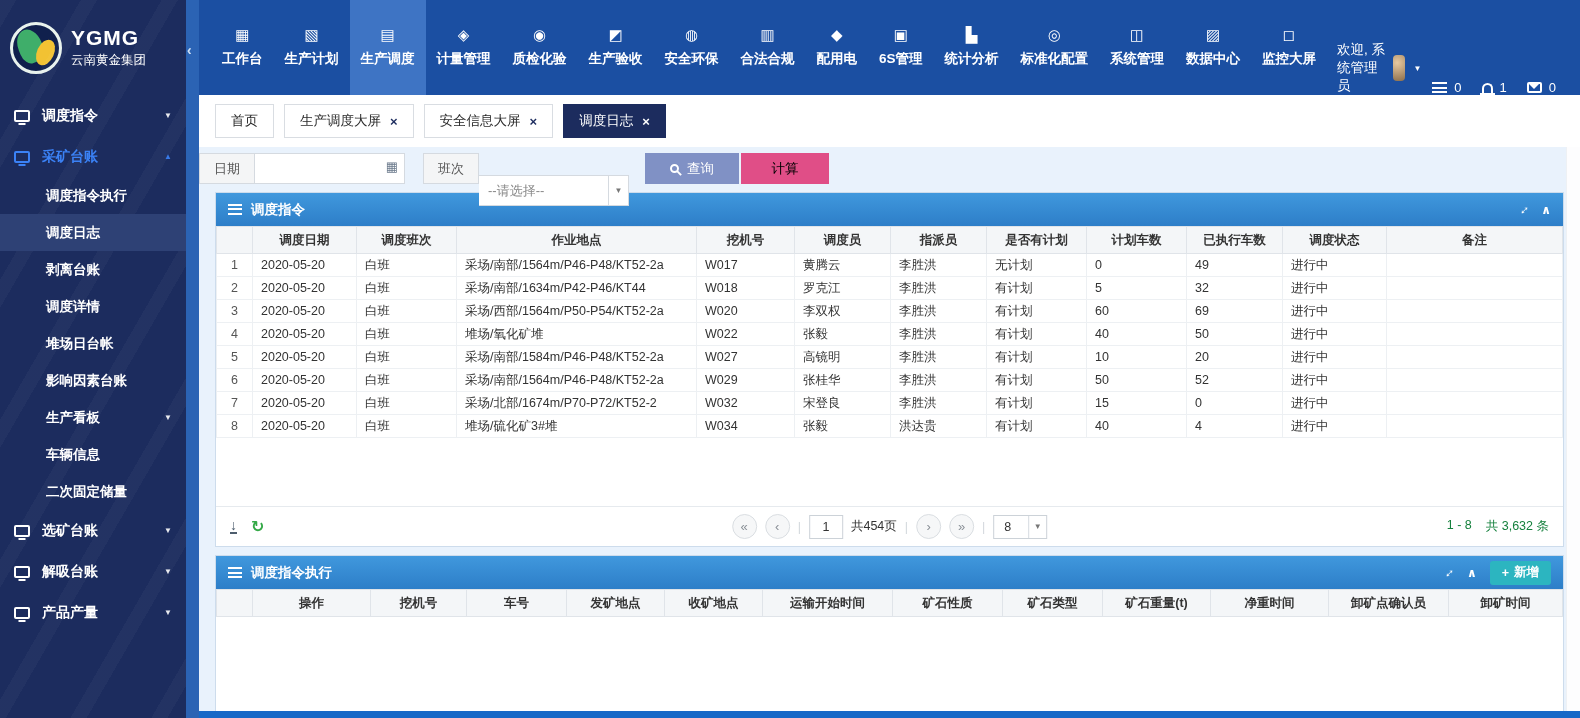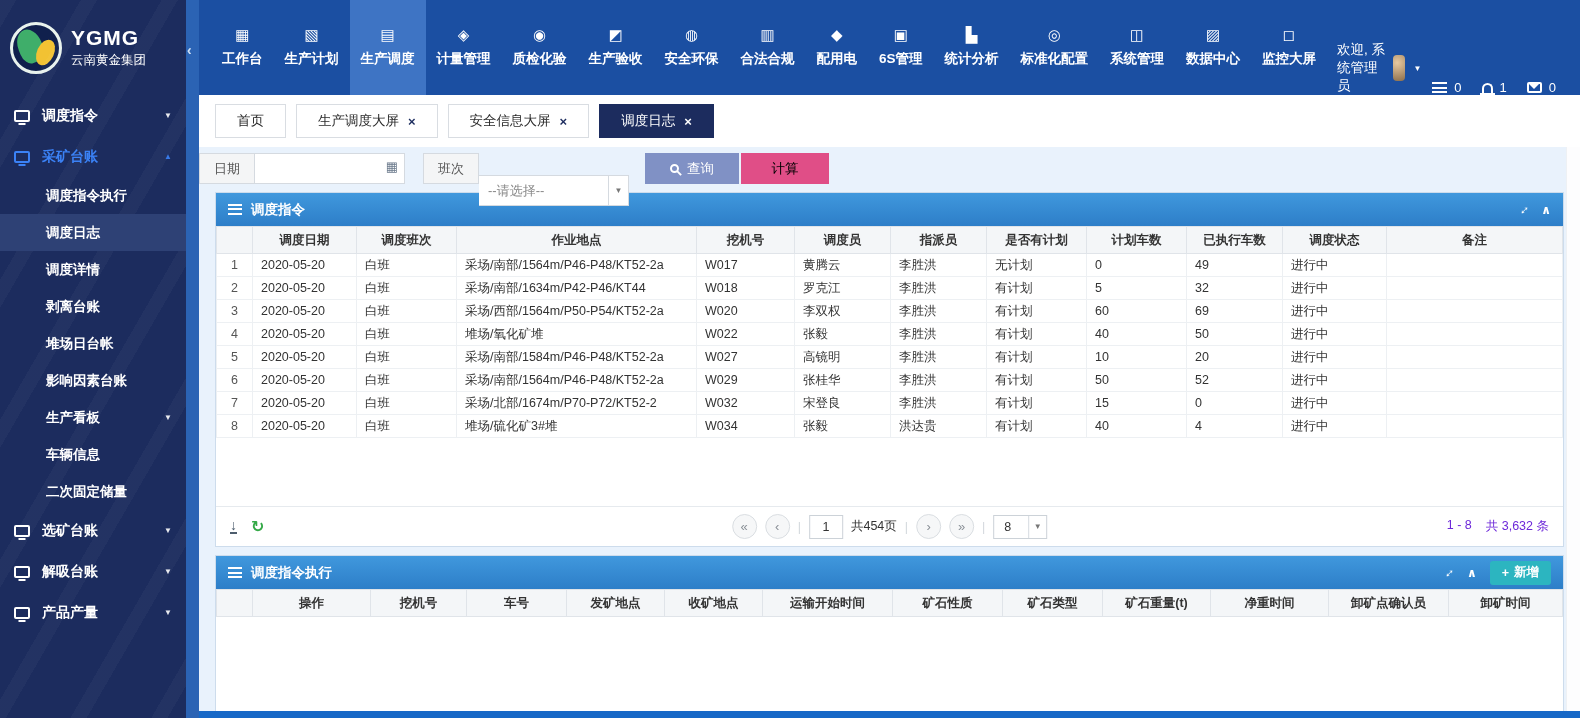--- a/index.html
+++ b/index.html
@@ -46,21 +46,21 @@
 .badge-row{display:flex;gap:20px;align-items:center;}
 .badge{display:flex;align-items:center;gap:7px;font-size:13px;cursor:pointer;}
 .list-badge-icon{width:15px;height:11px;background:repeating-linear-gradient(180deg,#fff 0 2px,transparent 2px 4.5px);display:inline-block;}
 .bell-icon{width:11px;height:10px;border:2px solid #fff;border-bottom:none;border-radius:6px 6px 0 0;position:relative;display:inline-block;}
 .bell-icon::after{content:"";position:absolute;left:-4px;bottom:-2px;width:15px;height:2px;background:#fff;}
 .mail-icon{width:15px;height:11px;border:2px solid #fff;border-radius:2px;position:relative;display:inline-block;}
 .mail-icon::after{content:"";position:absolute;left:0;top:0;width:0;height:0;border-left:5.5px solid transparent;border-right:5.5px solid transparent;border-top:5px solid #fff;}
 
 
 .tabbar{height:52px;background:#fff;display:flex;align-items:center;padding-left:16px;gap:10px;flex-shrink:0;}
-.tab{height:34px;display:flex;align-items:center;padding:0 21px;border:1px solid #d9dde2;background:#fff;color:#2a2a2a;font-size:13.5px;cursor:pointer;gap:9px;white-space:nowrap;}
+.tab{height:34px;display:flex;align-items:center;padding:0 15px;border:1px solid #d9dde2;background:#fff;color:#2a2a2a;font-size:13.5px;cursor:pointer;gap:9px;white-space:nowrap;}
 .tab-close{font-weight:bold;font-size:13px;color:#1c2c5e;}
 .tab-active{background:#1c2c5e;border-color:#1c2c5e;color:#fff;}
 .tab-active .tab-close{color:#fff;}
 
 
 .content{flex:1;background:#e9f2fc;position:relative;min-height:0;}
 .vtrack{position:absolute;top:0;right:0;width:14px;bottom:7px;background:#fdfdfe;border-left:1px solid #eef1f4;}
 
 
 .filterbar{height:43px;display:flex;align-items:center;}
@@ -94,21 +94,21 @@
 
 .pager{height:40px;display:flex;align-items:center;padding:0 14px;position:relative;border-top:1px solid #e6eaee;background:#fff;font-size:12.5px;}
 .dl-icon{color:#4d5d6d;font-weight:bold;font-size:14px;border-bottom:2px solid #4d5d6d;line-height:13px;cursor:pointer;}
 .refresh-icon{color:#35a948;font-weight:bold;font-size:16px;margin-left:14px;cursor:pointer;line-height:1;}
 .pg-center{position:absolute;left:50%;transform:translateX(-50%);display:flex;align-items:center;gap:8px;}
 .pgbtn{width:25px;height:25px;border-radius:50%;border:1px solid #dadee2;background:#f6f7f8;color:#8a9097;display:flex;align-items:center;justify-content:center;font-size:13px;cursor:pointer;}
 .pg-sep{color:#d3d8dd;}
 .pg-input{width:34px;height:24px;border:1px solid #ccd2d8;background:#fff;display:flex;align-items:center;justify-content:center;color:#333;cursor:text;}
 .pg-size{width:54px;height:24px;border:1px solid #ccd2d8;background:#fff;display:flex;align-items:center;padding-left:10px;position:relative;color:#333;cursor:pointer;}
 .pg-size .sel-caret{width:18px;}
-.pg-right{margin-left:auto;display:flex;gap:14px;color:#6d28d9;}
+.pg-right{margin-left:auto;display:flex;gap:14px;color:#15803d;}
 
 .hscroll{position:absolute;left:0;right:0;bottom:0;height:7px;background:#1668c7;}
 </style>
 </head>
 <body>
 
 <div class="app">
 
   <aside class="sidebar">
     <div class="logo">
@@ -129,24 +129,24 @@
           <span class="sm-label">采矿台账</span>
           <span class="sm-caret">▲</span>
         </div>
         <div class="sm-item sm-sub">
           <span class="sm-label">调度指令执行</span>
         </div>
         <div class="sm-item sm-sub sm-selected">
           <span class="sm-label">调度日志</span>
         </div>
         <div class="sm-item sm-sub">
+          <span class="sm-label">剥离台账</span>
+        </div>
+        <div class="sm-item sm-sub">
           <span class="sm-label">调度详情</span>
-        </div>
-        <div class="sm-item sm-sub">
-          <span class="sm-label">剥离台账</span>
         </div>
         <div class="sm-item sm-sub">
           <span class="sm-label">堆场日台帐</span>
         </div>
         <div class="sm-item sm-sub">
           <span class="sm-label">影响因素台账</span>
         </div>
         <div class="sm-item sm-sub">
           <span class="sm-label">生产看板</span>
           <span class="sm-caret">▼</span>

